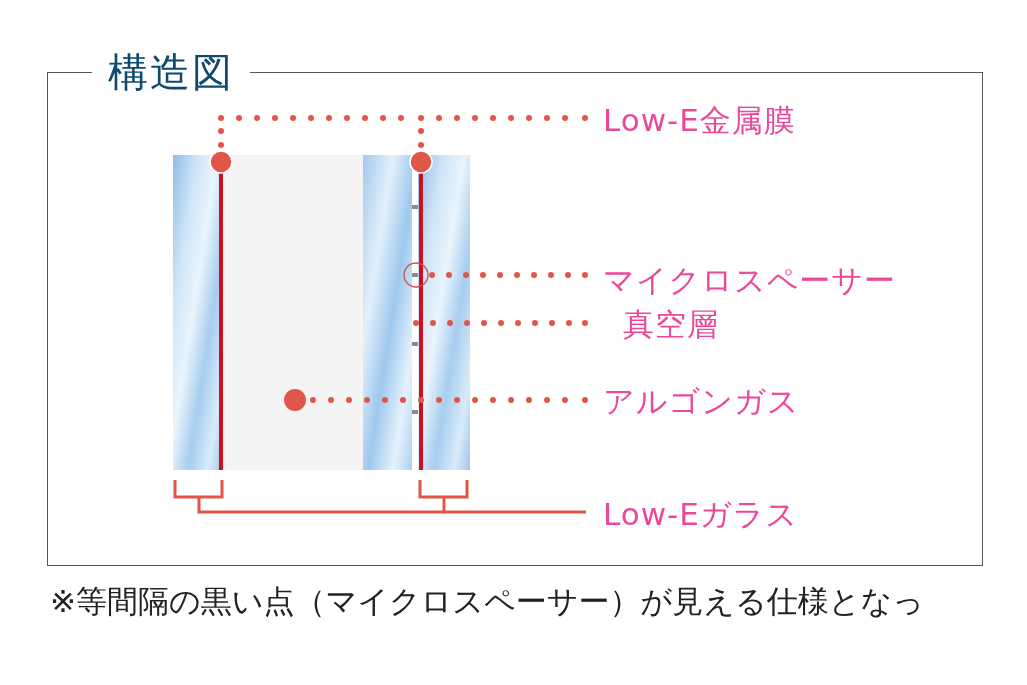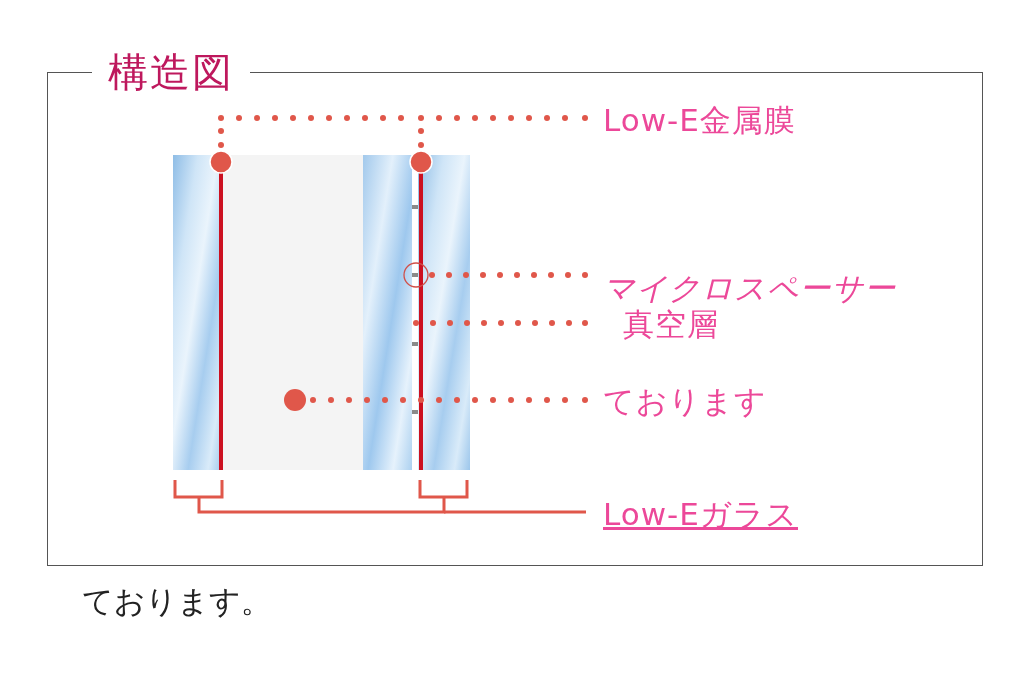--- a/index.html
+++ b/index.html
@@ -1,18 +1,18 @@
 <!DOCTYPE html>
 <html><head>
 <meta charset="utf-8">
 <style>
   html,body{margin:0;padding:0;background:#ffffff;}
   body{width:1027px;height:685px;position:relative;overflow:hidden;font-family:"DejaVu Sans","Liberation Sans",sans-serif;color:#2a2a2a;}
   .frame{position:absolute;left:47px;top:72px;width:936px;height:494px;border:1.5px solid #555;box-sizing:border-box;}
-  .title{position:absolute;left:92px;top:42px;padding:0 16px;background:#fff;font-size:40px;font-weight:500;letter-spacing:2px;color:#be185d;line-height:60px;}
+  .title{position:absolute;left:92px;top:42px;padding:0 16px;background:#fff;font-size:40px;font-weight:500;letter-spacing:2px;color:#0c4a6e;line-height:60px;}
   svg.diagram{position:absolute;left:0;top:0;}
   .label{position:absolute;font-size:31px;color:#ec4899;white-space:nowrap;line-height:40px;letter-spacing:1px;}
   .note{position:absolute;left:50px;top:582px;font-size:31px;line-height:38px;color:#222;white-space:nowrap;}
   .note .l2{padding-left:32px;display:block;}
 </style>
 </head>
 <body>
 
 <div class="frame"></div>
 <div class="title">構造図</div>
@@ -134,20 +134,20 @@
 
   <g fill="none" stroke="#e0574a" stroke-width="3">
     <polyline points="175,480 175,497 222,497 222,480"></polyline>
     <polyline points="420,480 420,497 467,497 467,480"></polyline>
     <polyline points="199,497 199,512 444,512 444,497"></polyline>
     <line x1="444" y1="512" x2="586" y2="512"></line>
   </g>
 </svg>
 
 <div class="label" style="left:603px;top:100px;">Low-E金属膜</div>
-<div class="label" style="left:603px;top:268px;font-style:italic;">マイクロスペーサー</div>
+<div class="label" style="left:603px;top:260px;">マイクロスペーサー</div>
 <div class="label" style="left:603px;top:304px;margin-left:20px;">真空層</div>
-<div class="label" style="left:603px;top:381px;">ております</div>
-<div class="label" style="left:603px;top:494px;text-decoration:underline;">Low-Eガラス</div>
+<div class="label" style="left:603px;top:381px;">アルゴンガス</div>
+<div class="label" style="left:603px;top:494px;">Low-Eガラス</div>
 
 <div class="note">
-  <span class="l2">ております。</span>
+  <span>※等間隔の黒い点（マイクロスペーサー）が見える仕様となっ</span>
 </div>
 
 </body></html>

